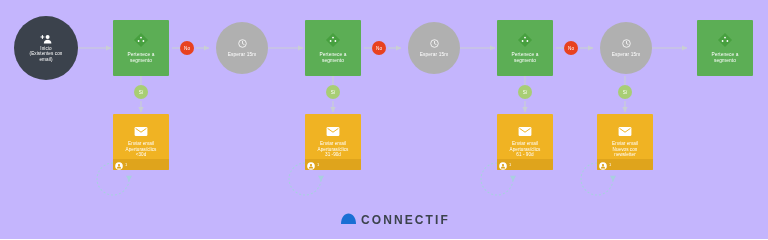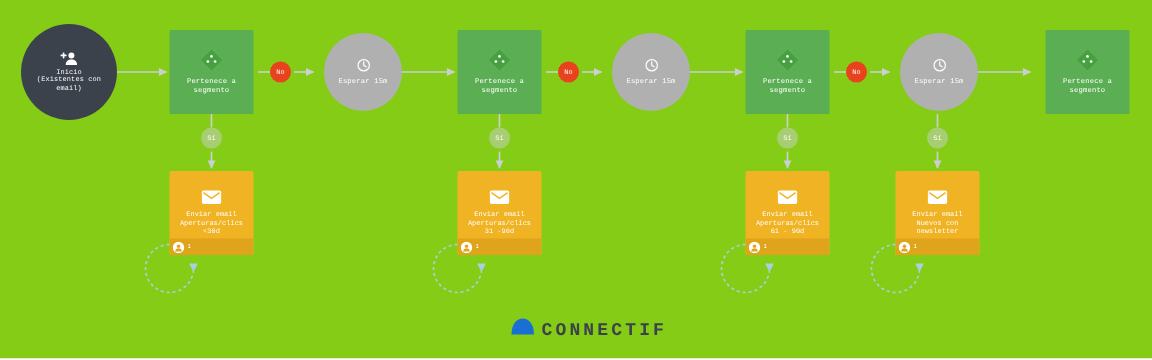--- a/index.html
+++ b/index.html
@@ -11,22 +11,21 @@
     width: 768px;
     height: 239px;
     font-family: "Liberation Sans", sans-serif;
     overflow: hidden;
     position: relative;
   }
   #canvas {
     position: relative;
     width: 768px;
     height: 239px;
-    background: #84cc16;
-    font-family: Liberation Mono, monospace;
+    background: #c4b5fd;
   }
   .node {
     position: absolute;
     box-sizing: border-box;
   }
   
   .start-node {
     width: 64px;
     height: 64px;
     border-radius: 50%;

